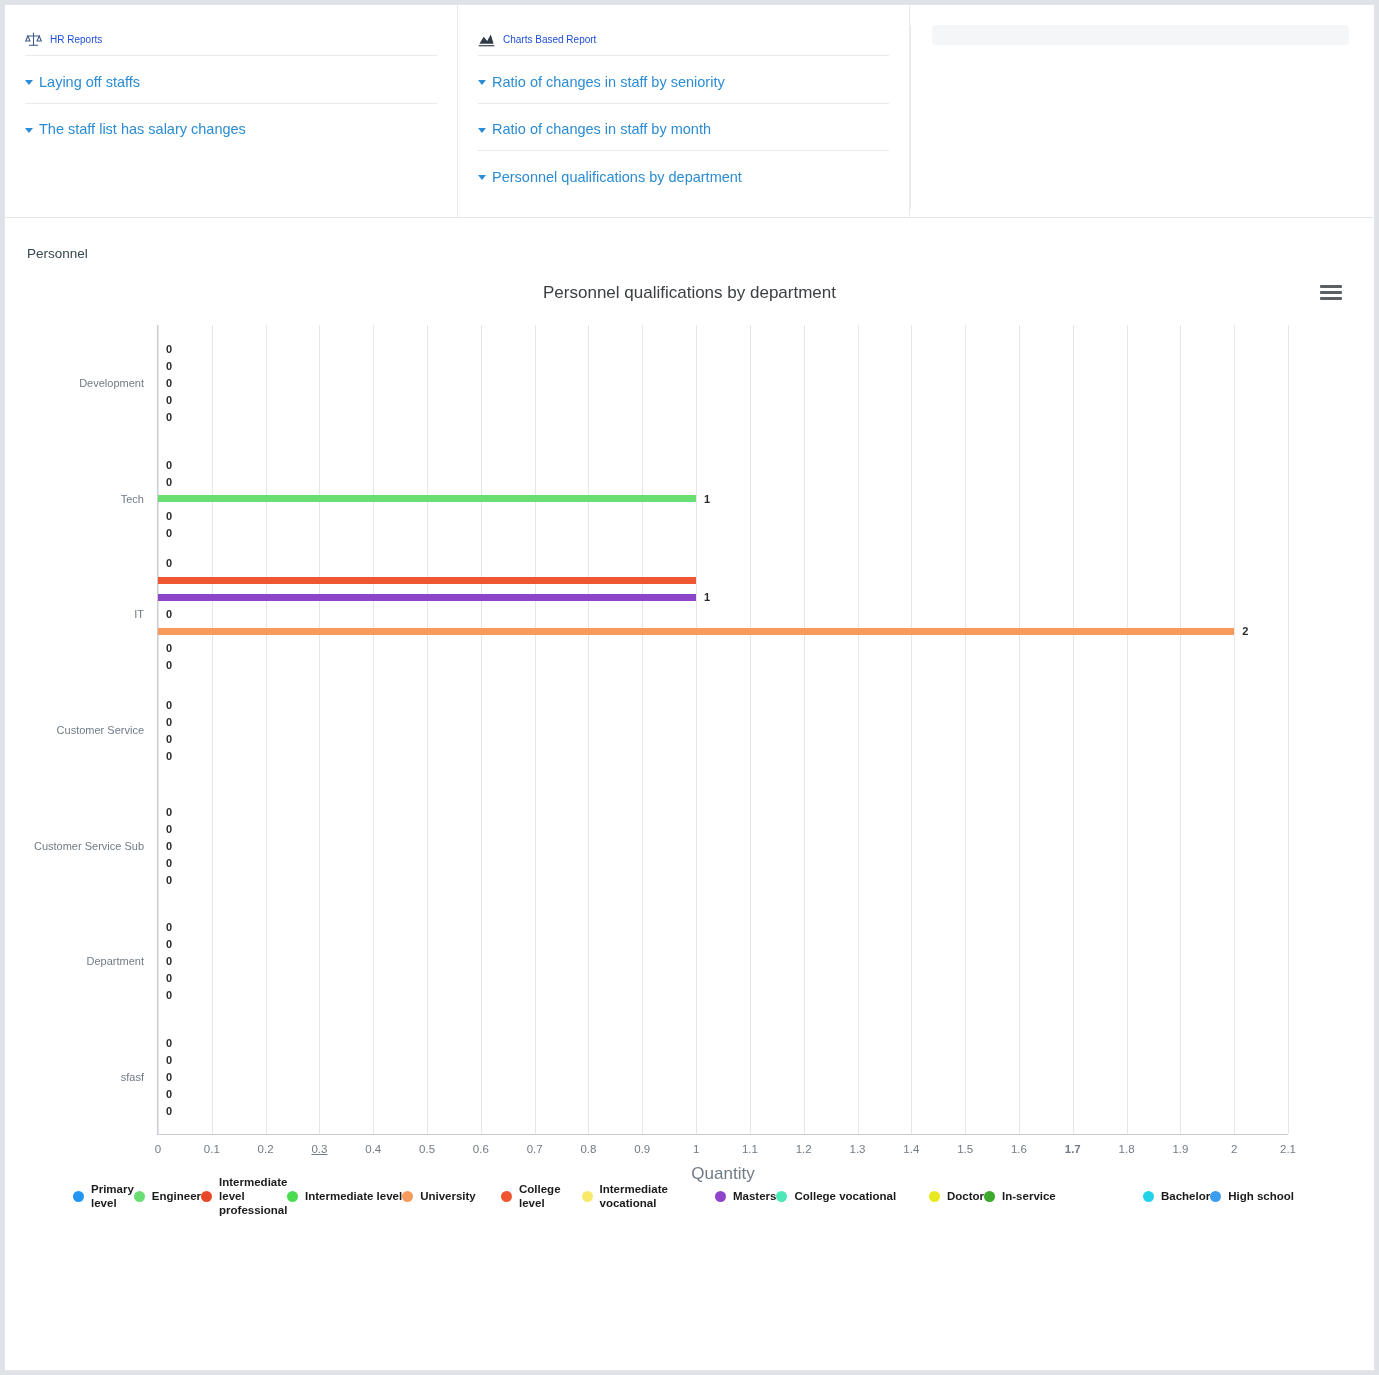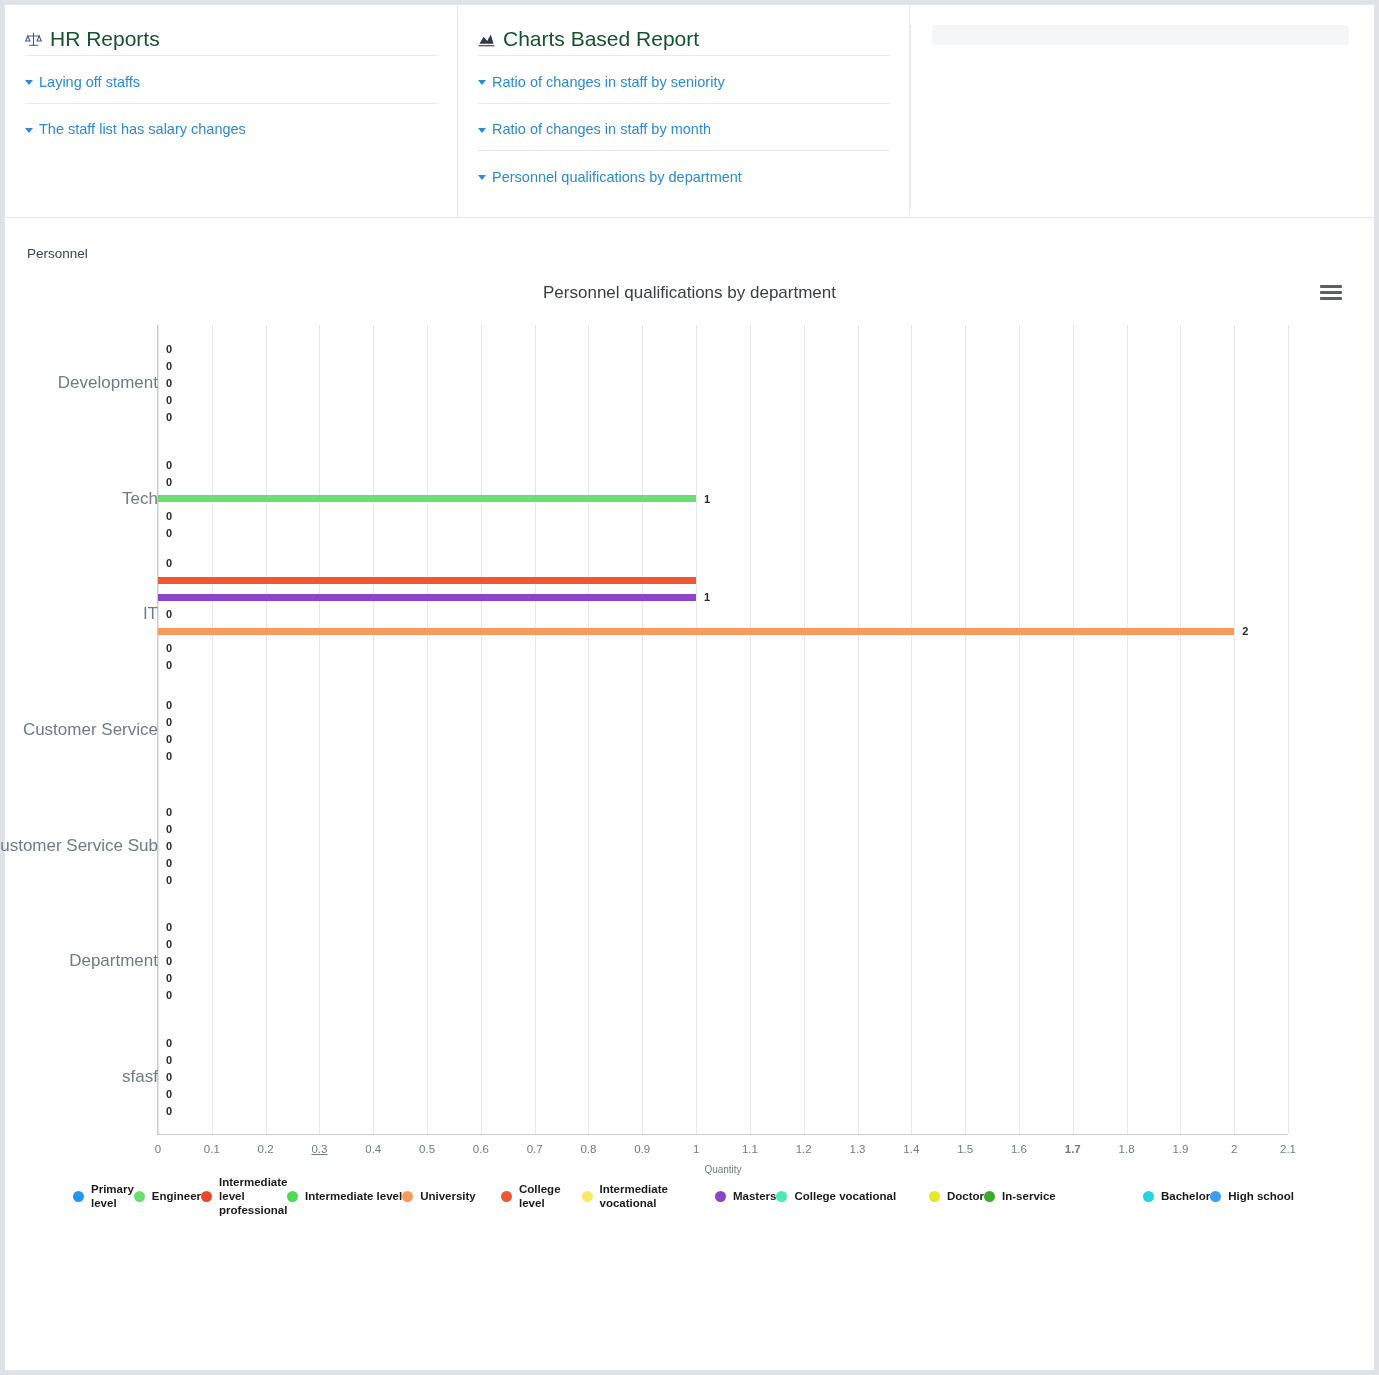--- a/index.html
+++ b/index.html
@@ -25,21 +25,21 @@
     border-bottom: 1px solid #e4e7ea;
     display: flex;
   }
   .panel { position: relative; padding: 0; }
   .panel.col1 { width: 452px; }
   .panel.col2 { width: 452px; border-left: 1px solid #e8eaed; }
   .panel.col3 { width: 462px; border-left: 1px solid #e8eaed; }
 
   .panel-head {
     display: flex; align-items: center; gap: 8px;
-    font-size: 21px; color: #14532d;
+    font-size: 10px; color: #1d4ed8;
     padding: 18px 20px 0 20px;
     height: 50px;
   }
   .panel-head .hicon { display:inline-flex; align-items:center; }
   .panel-body { padding: 0 20px; }
   .report-link-row {
     border-top: 1px solid #e8eaed;
     padding: 14px 0 13px 0;
     margin: 0;
   }
@@ -110,21 +110,22 @@
     margin-top: 22px;
     border-left: 1px solid #c9cdd2;
     border-bottom: 1px solid #c9cdd2;
   }
   .gridline {
     position:absolute; top:0; bottom:0; width:1px; background:#e4e6e9;
   }
   .ytick-label {
     position:absolute;
     right: 100%;
-    font-size: 17px;
+    margin-right: 14px;
+    font-size: 11px;
     color: #707b85;
     white-space: nowrap;
     transform: translateY(-50%);
   }
   .bar {
     position:absolute;
     height: 7px;
     border-radius: 0;
   }
   .bar-val {
@@ -142,21 +143,21 @@
     font-size: 11.5px;
     color: #707b85;
     transform: translateX(-50%);
     white-space: nowrap;
   }
   .xaxis-title {
     position:absolute;
     top: 100%; margin-top: 30px;
     left: 50%;
     transform: translateX(-50%);
-    font-size: 10px; color: #707b85;
+    font-size: 17px; color: #707b85;
   }
 
   
   .legend {
     margin: 54px 0 0 68px;
     display: grid;
     grid-template-columns: repeat(6, 214px);
     grid-auto-rows: 14px;
     grid-auto-flow: column;
     row-gap: 0px;

